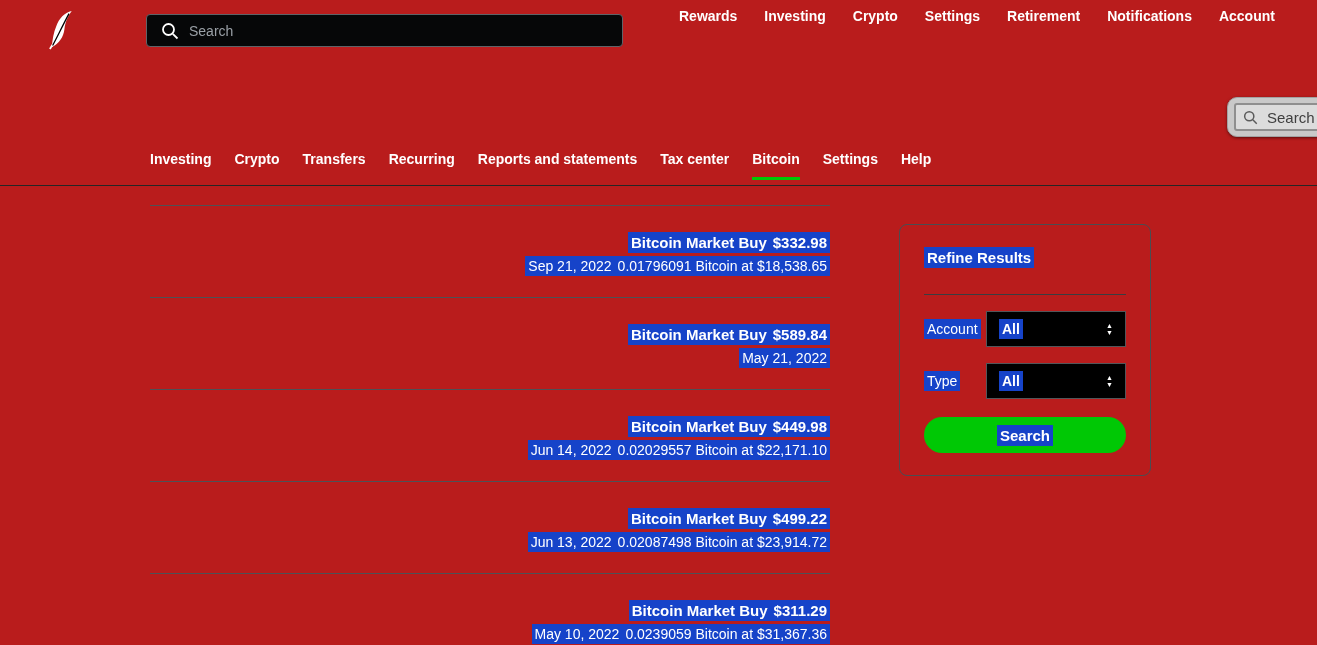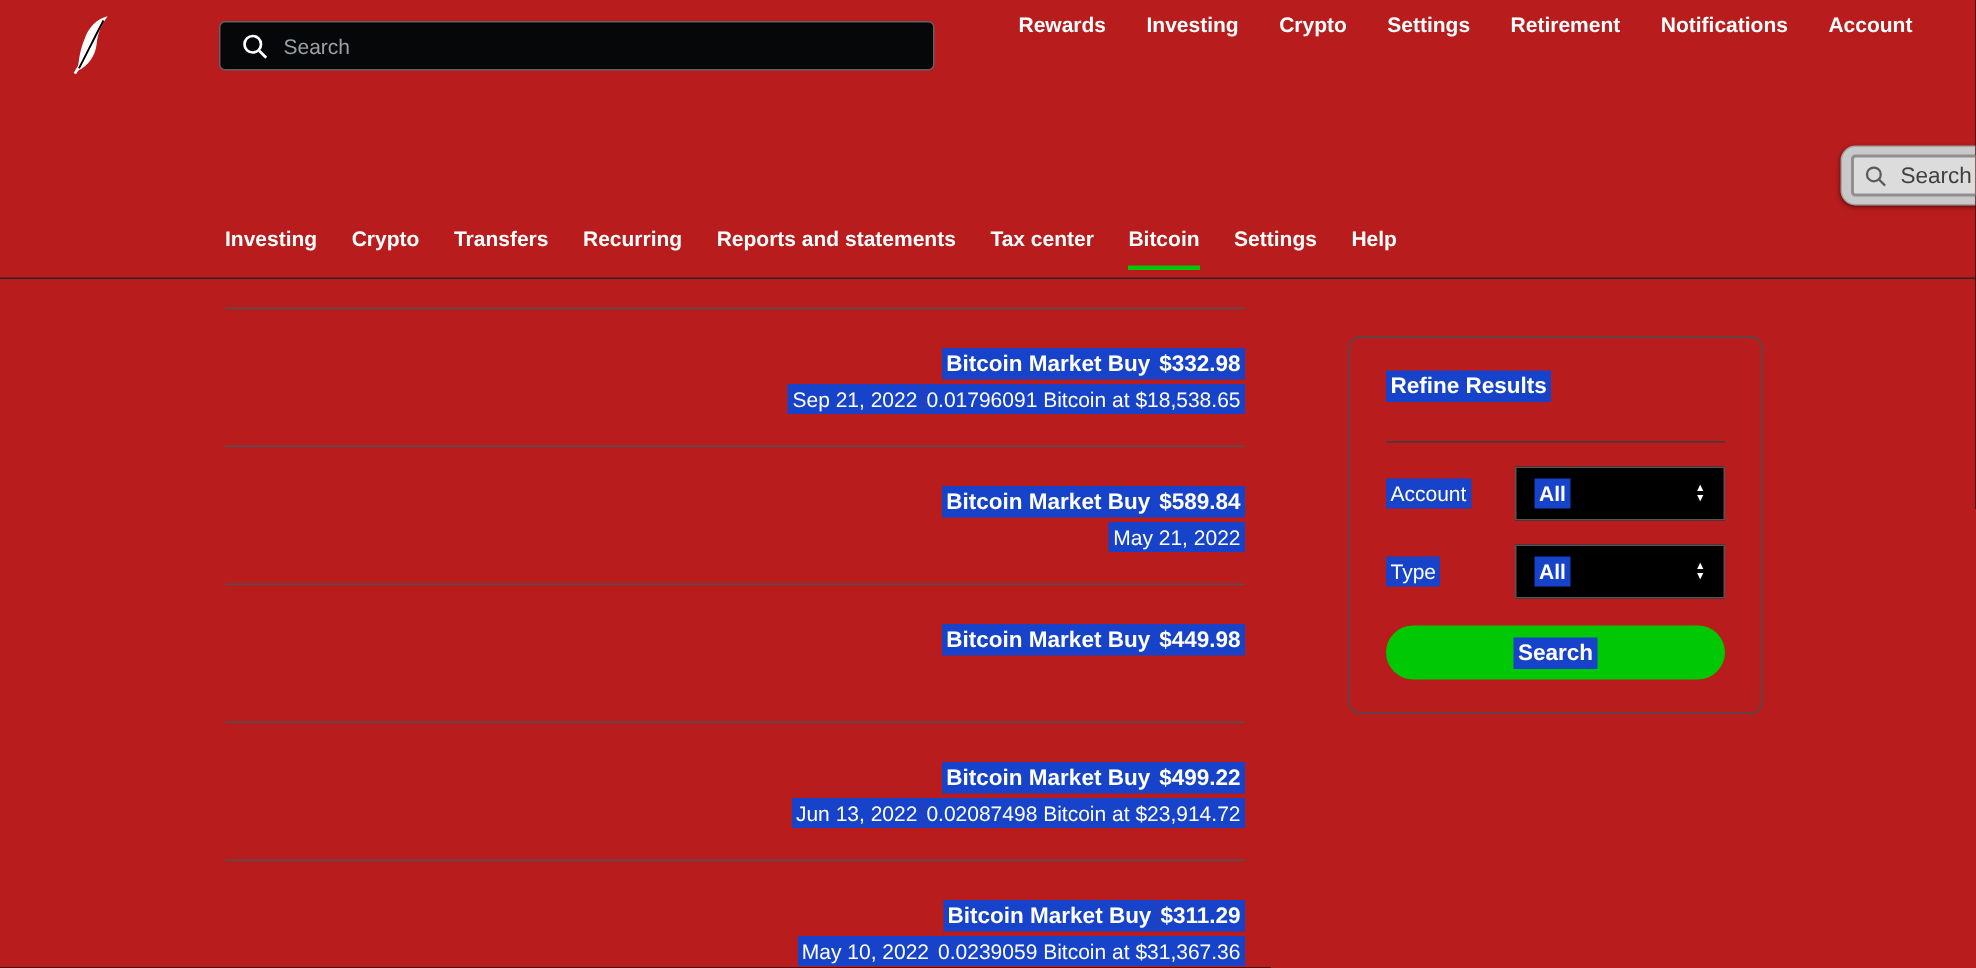--- a/index.html
+++ b/index.html
@@ -34,21 +34,21 @@
 
   
   .txn-list{position:absolute;left:150px;top:205px;width:680px;}
   .txn-row{border-top:1px solid #4e5156;height:92px;box-sizing:border-box;padding-top:26px;}
   .txn-line{display:flex;justify-content:flex-end;align-items:baseline;}
   .txn-line.l1{font-size:15px;font-weight:bold;margin-bottom:3px;}
   .txn-line.l2{font-size:14px;}
   .sel{background:#1643c9;padding:2px 3px;}
 
   
-  .refine-panel{position:absolute;left:899px;top:224px;width:276px;height:252px;
+  .refine-panel{position:absolute;left:899px;top:224px;width:252px;height:252px;
     border:1px solid #4a4d52;border-radius:8px;box-sizing:border-box;padding:24px;}
   .refine-title{font-size:15px;font-weight:bold;}
   .panel-divider{border:none;border-top:1px solid #3a3d41;margin:28px 0 0;}
   .field-row{display:flex;justify-content:space-between;align-items:center;margin-top:16px;}
   .field-row:first-of-type{margin-top:18px;}
   .field-label{font-size:14px;}
   .select{width:140px;height:36px;border:1px solid #53565a;border-radius:0;background:#000;
     display:flex;align-items:center;justify-content:space-between;padding:0 12px;
     box-sizing:border-box;cursor:pointer;}
   .select .val{font-size:14px;font-weight:bold;}
@@ -135,20 +135,24 @@
       <div class="txn-line l2">
         <span class="sel">May 21, 2022</span>
       </div>
     </div>
 
     <div class="txn-row">
       <div class="txn-line l1">
         <span class="sel">Bitcoin Market Buy</span>
         <span class="sel">$449.98</span>
       </div>
+      <div class="txn-line l2">
+        <span class="sel">Jun 14, 2022</span>
+        <span class="sel">0.02029557 Bitcoin at $22,171.10</span>
+      </div>
     </div>
 
     <div class="txn-row">
       <div class="txn-line l1">
         <span class="sel">Bitcoin Market Buy</span>
         <span class="sel">$499.22</span>
       </div>
       <div class="txn-line l2">
         <span class="sel">Jun 13, 2022</span>
         <span class="sel">0.02087498 Bitcoin at $23,914.72</span>

